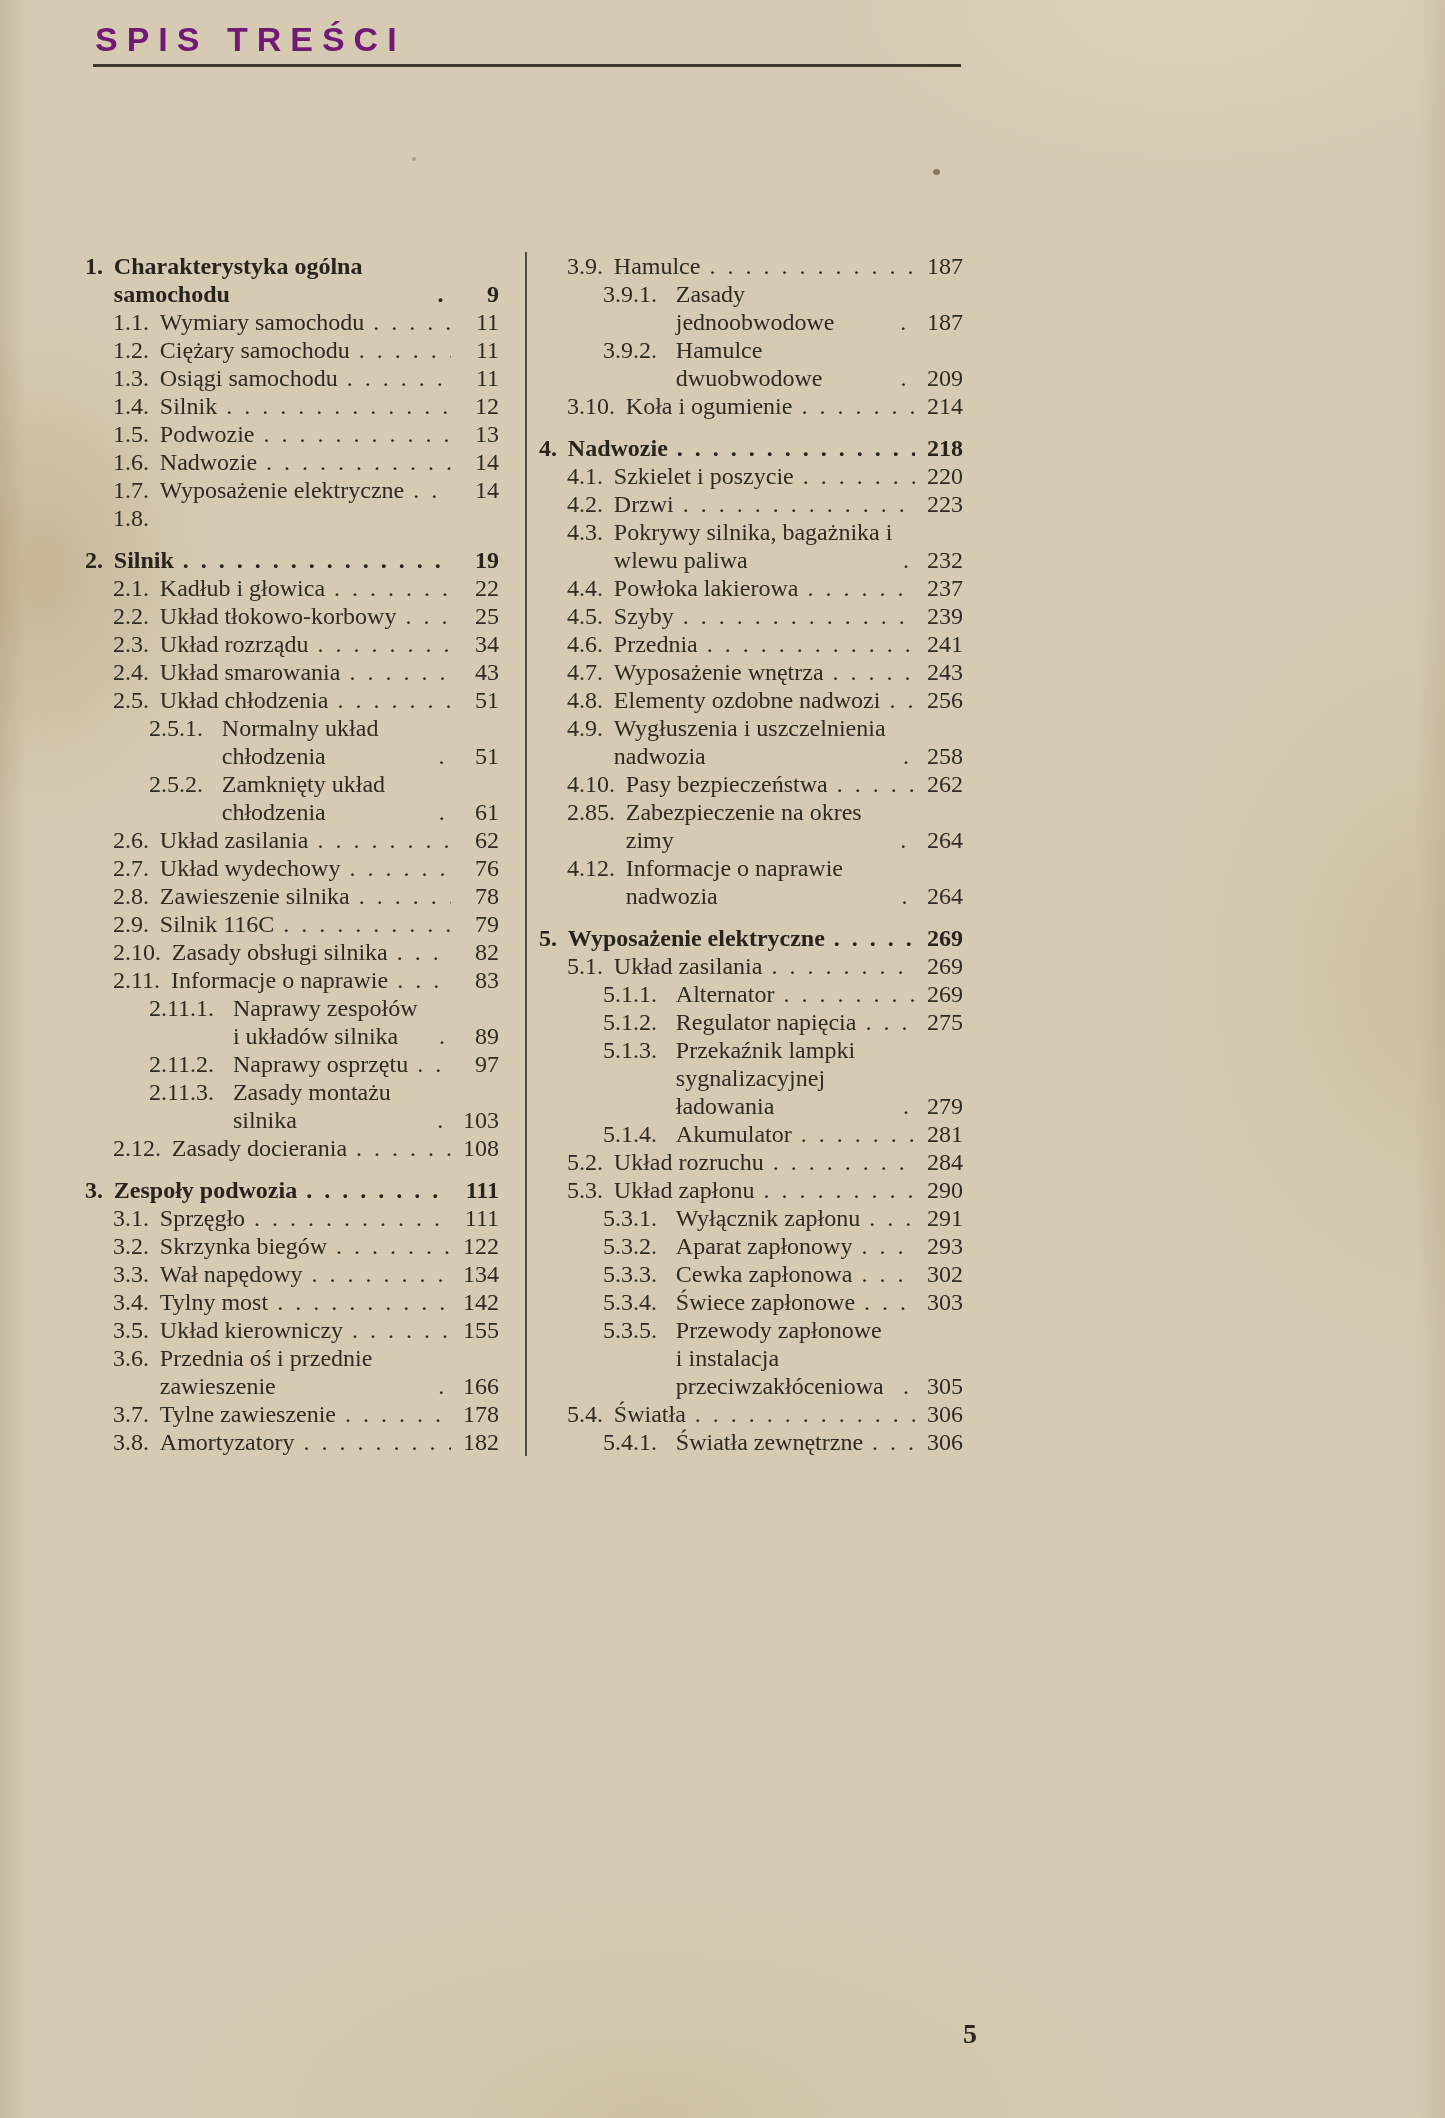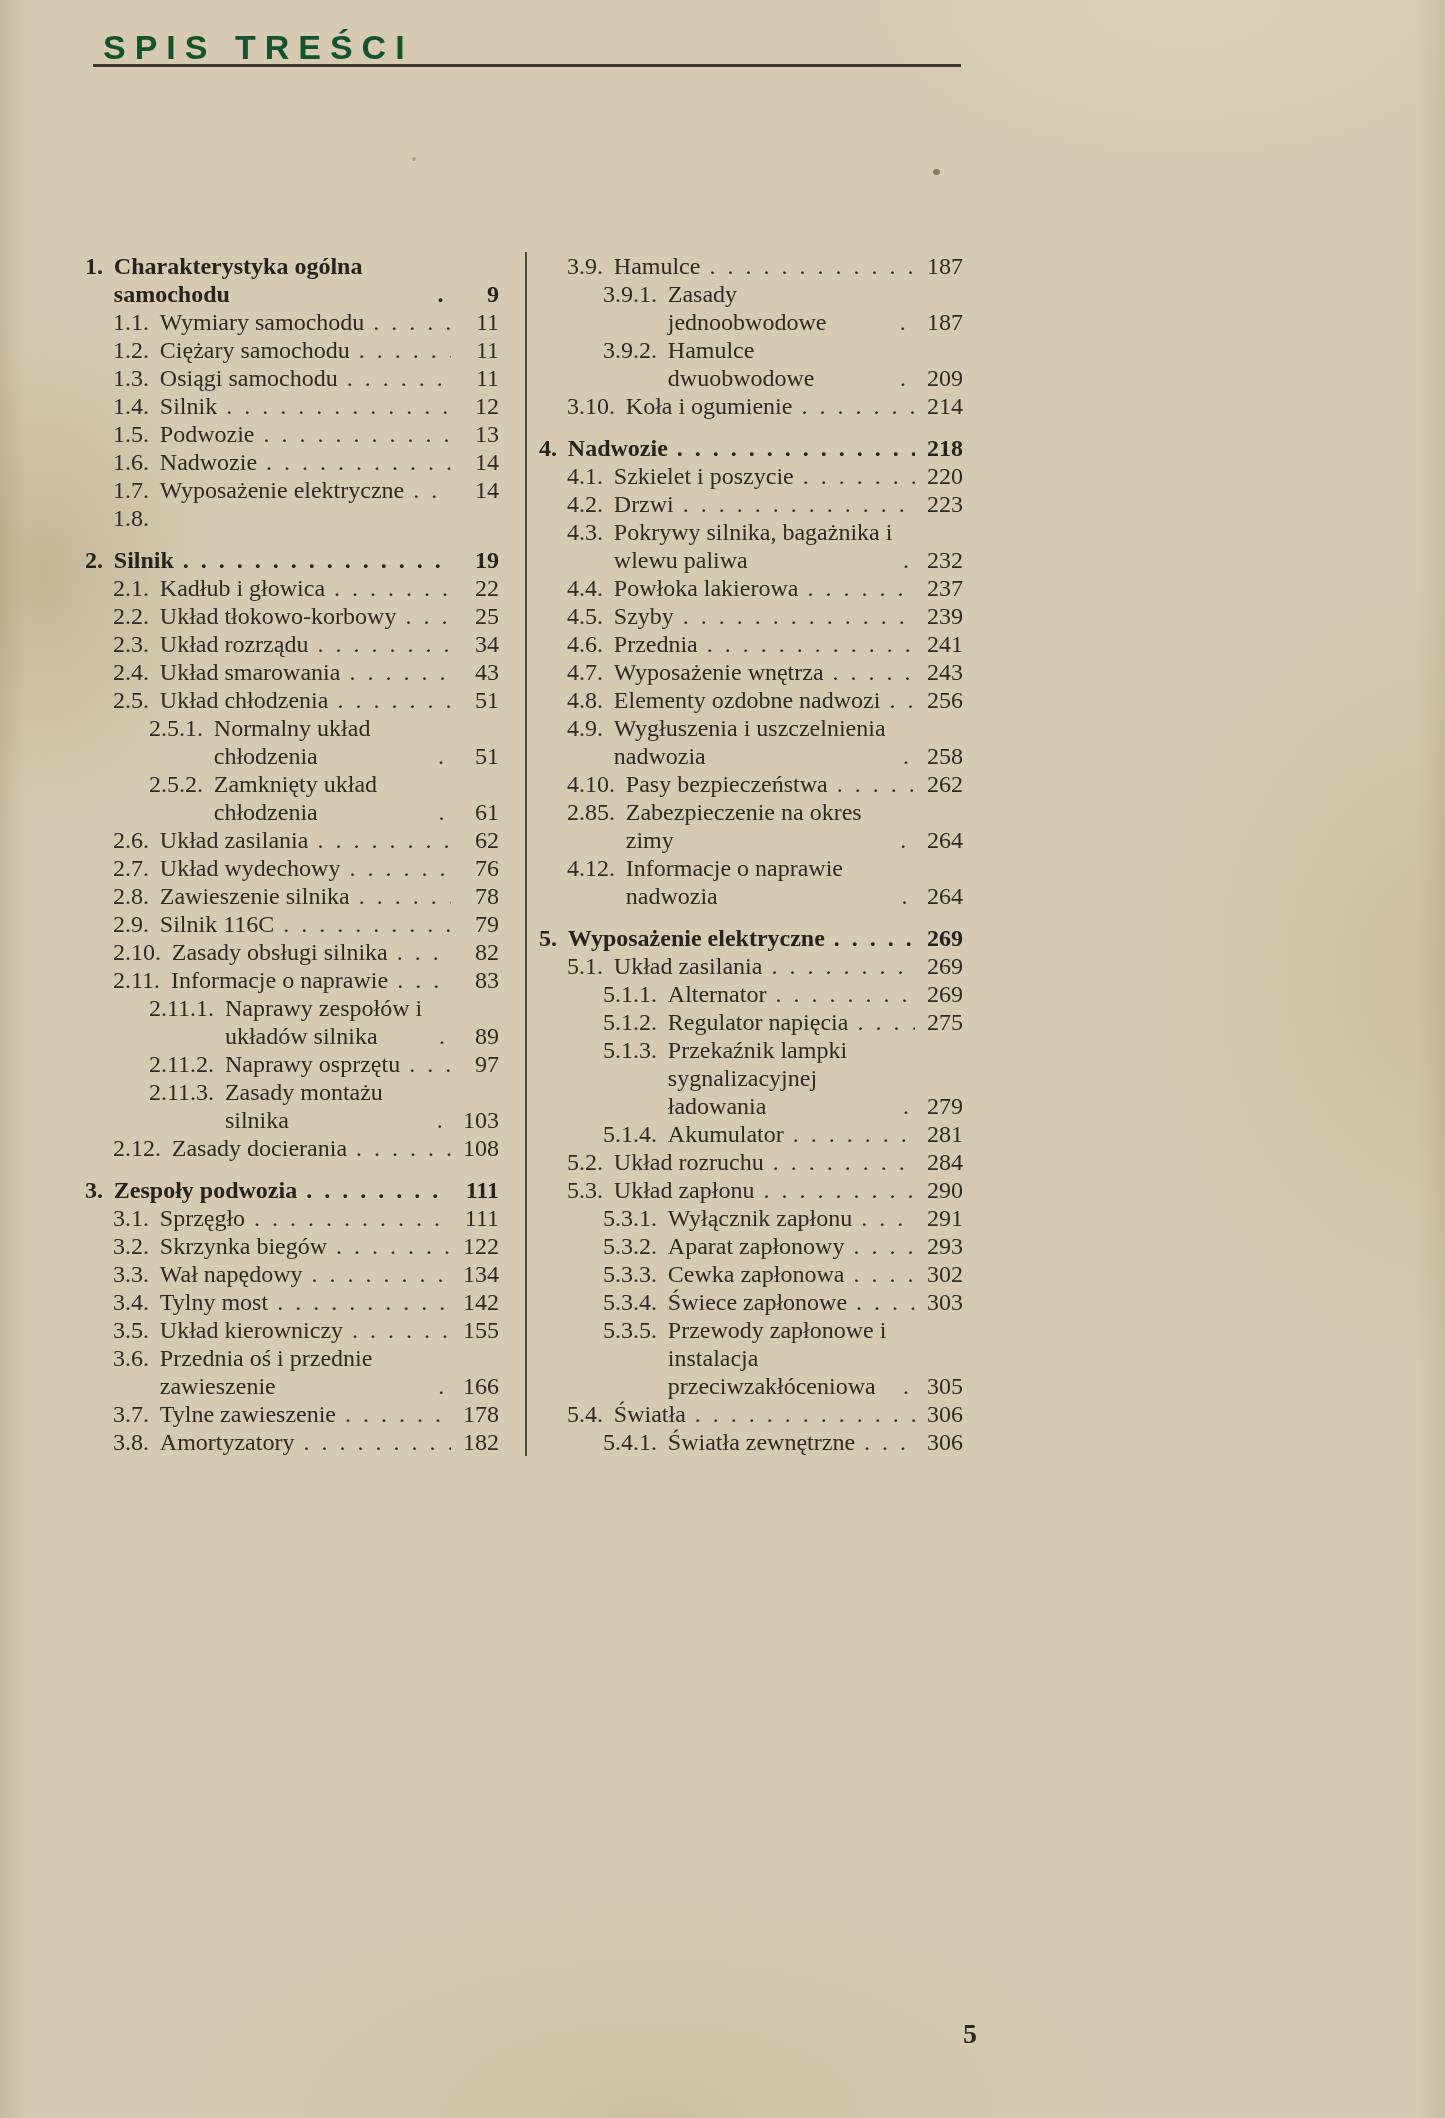--- a/index.html
+++ b/index.html
@@ -16,41 +16,41 @@
       radial-gradient(ellipse 700px 320px at 45% 100%, rgba(163,143,102,0.16), rgba(163,143,102,0) 70%),
       radial-gradient(ellipse 520px 260px at 82% 0%, rgba(226,216,186,0.45), rgba(226,216,186,0) 70%),
       linear-gradient(90deg, rgba(120,100,68,0.18) 0px, rgba(120,100,68,0) 26px),
       linear-gradient(270deg, rgba(120,100,68,0.14) 0px, rgba(120,100,68,0) 30px);
   }
 
   .header-title {
     position:absolute; left:95px; top:20px;
     font-family:"Liberation Sans","DejaVu Sans",sans-serif;
     font-weight:700; font-size:34px; letter-spacing:9px;
-    color:#14532d; margin:8px;
+    color:#701a75; margin:0;
   }
   .header-rule {
     position:absolute; left:93px; top:64px;
     width:868px; height:3px; background:#3a372d;
   }
 
   .content {
     position:absolute; left:85px; top:252px; width:892px;
     display:flex; align-items:stretch;
     font-size:24px; line-height:28px;
   }
   .col-left  { width:414px; flex:0 0 414px; }
   .col-right { width:424px; flex:0 0 424px; margin-left:12px; }
   .divider   { flex:0 0 2px; background:#504c40; margin-left:26px; }
 
   .entry { display:flex; align-items:flex-start; }
   .entry.major { font-weight:700; color:#26241d; margin-top:14px; }
   .col-left .entry.major:first-child { margin-top:0; }
   .entry.level1 { padding-left:28px; }
-  .entry.level2 { padding-left:64px; }
+  .entry.level2 { padding-left:64px;gap:8px; }
 
   .num  { white-space:nowrap; margin-right:0.45em; flex:0 0 auto; }
   .body { flex:1 1 auto; min-width:0; display:flex; align-items:flex-end; }
   .title { flex:0 1 auto; }
   .leader {
     flex:1 1 16px; min-width:12px; overflow:hidden;
     white-space:nowrap; margin:0 4px 0 9px;
   }
   .leader::after {
     content:". . . . . . . . . . . . . . . . . . . . . . . . . . . . . . . . . . . . . . . .";

